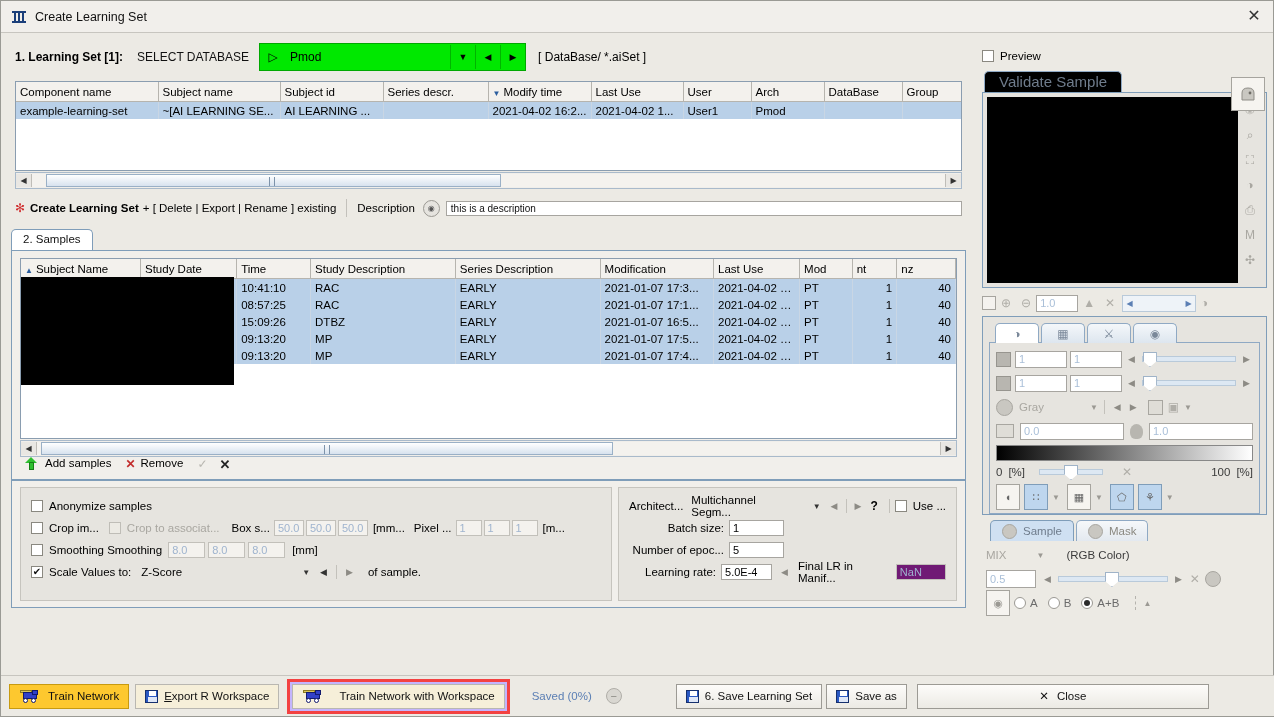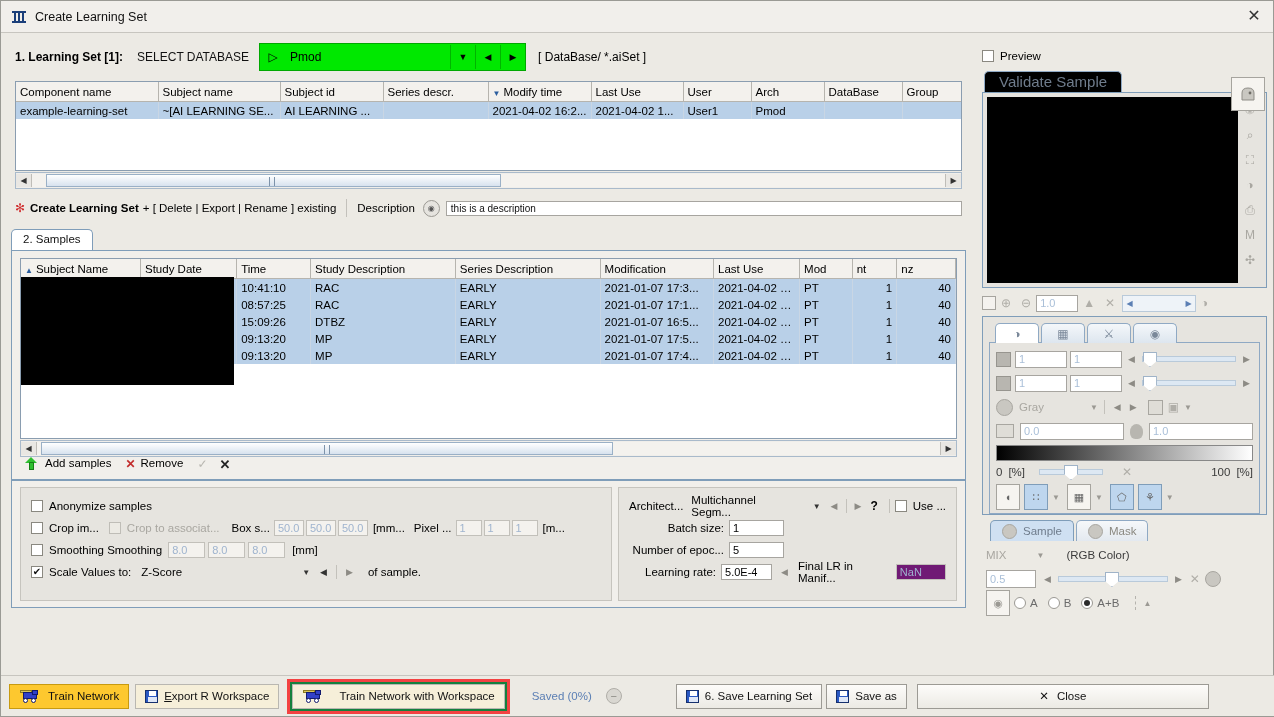--- a/index.html
+++ b/index.html
@@ -98,21 +98,21 @@
   .spin{color:#8d8b85;font-size:9px;margin:0 3px;}
   .spin.on{color:#333;}
   .qm{font-weight:bold;font-size:12px;margin:0 6px;}
   .lbl-r{display:inline-block;text-align:right;}
 
   
   .bottombar{position:absolute;left:0;bottom:0;width:1274px;height:41px;border-top:1px solid #c7c5bf;display:flex;align-items:center;padding:0 8px;box-sizing:border-box;background:#eceae4;}
   .btn{height:25px;display:flex;align-items:center;border:1px solid #9c9a94;background:linear-gradient(#fdfcfa,#eceae4);font-size:11.5px;padding:0 9px;box-sizing:border-box;color:#111;}
   .btn.yellow{background:#fdc82f;border-color:#c79a10;}
   .btn.cream{background:#f6efd9;border-color:#b9b7b1;}
-  .hl{border:3px solid #f34242;padding:2px;display:inline-flex;background:#15803d;}
+  .hl{border:3px solid #f34242;padding:2px;display:inline-flex;background:#c4b5fd;}
   .train-ico{width:22px;height:13px;position:relative;margin-right:7px;}
   .train-ico .body{position:absolute;left:4px;top:2px;width:14px;height:7px;background:#3240c8;border:1px solid #121a6e;box-sizing:border-box;}
   .train-ico .cab{position:absolute;left:13px;top:0px;width:6px;height:5px;background:#3240c8;border:1px solid #121a6e;box-sizing:border-box;}
   .train-ico .roof{position:absolute;left:1px;top:0px;width:12px;height:3px;background:#d8c560;border:1px solid #8d7a20;box-sizing:border-box;}
   .train-ico .w1,.train-ico .w2{position:absolute;top:8px;width:5px;height:5px;border-radius:50%;background:#fff;border:1px solid #121a6e;box-sizing:border-box;}
   .train-ico .w1{left:4px;} .train-ico .w2{left:12px;}
   .disk{width:13px;height:13px;background:#2b59c3;border:1px solid #16306e;position:relative;margin-right:6px;box-sizing:border-box;}
   .disk:before{content:"";position:absolute;left:3px;top:0;width:7px;height:5px;background:#fff;}
   .disk:after{content:"";position:absolute;left:2px;bottom:0;width:9px;height:5px;background:#dfe7f7;}
   .u{text-decoration:underline;}

